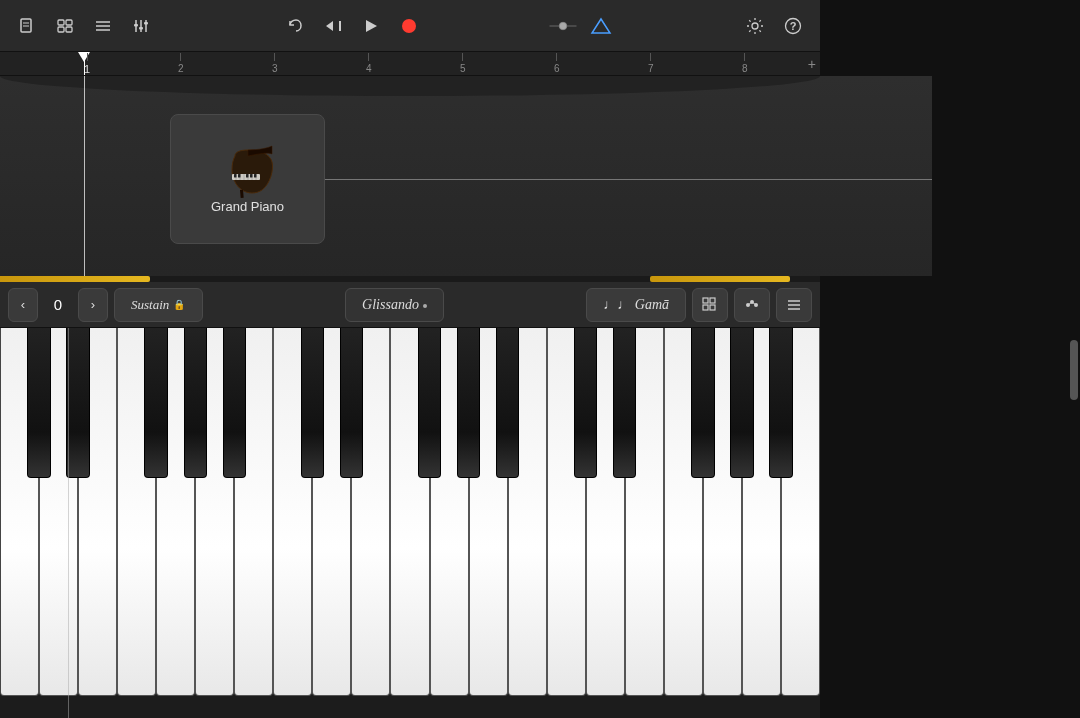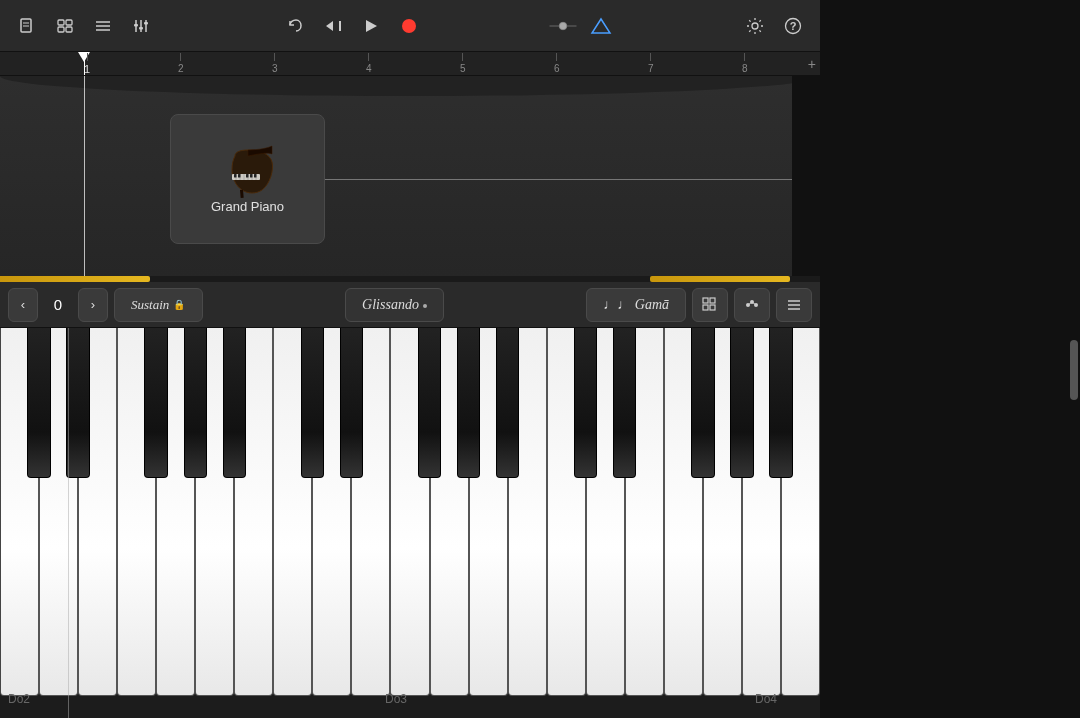--- a/index.html
+++ b/index.html
@@ -91,21 +91,21 @@
       top: 0;
       width: 0;
       height: 0;
       border-left: 6px solid transparent;
       border-right: 6px solid transparent;
       border-top: 10px solid #fff;
     }
 
     
     #track-area {
-      width: 792px;
+      width: 932px;
       height: 200px;
       background: linear-gradient(180deg, #2e2e2e 0%, #262626 100%);
       position: relative;
       overflow: hidden;
     }
 
     
     .wave-top {
       width: 820px;
       height: 20px;
@@ -639,24 +639,19 @@
             <div class="black-key"></div>
           </div>
           <div class="black-key-pos" style="left: 730.19px; width: 23.4286px; height: 62%; top: 0px;">
             <div class="black-key"></div>
           </div>
           <div class="black-key-pos" style="left: 769.238px; width: 23.4286px; height: 62%; top: 0px;">
             <div class="black-key"></div>
           </div>
         </div>
 
-      <div class="note-labels">
-        <span class="note-label" style="left:19px;">Do2</span>
-        <span class="note-label" style="left:396px;">Do3</span>
-        <span class="note-label" style="left:766px;">Do4</span>
-      </div>
 
       <div class="keyboard-playhead" style="left:68px;"></div>
     </div>
   </div>
 
   <div class="scrollbar-right"></div>
 </div>
 
 </body></html>

